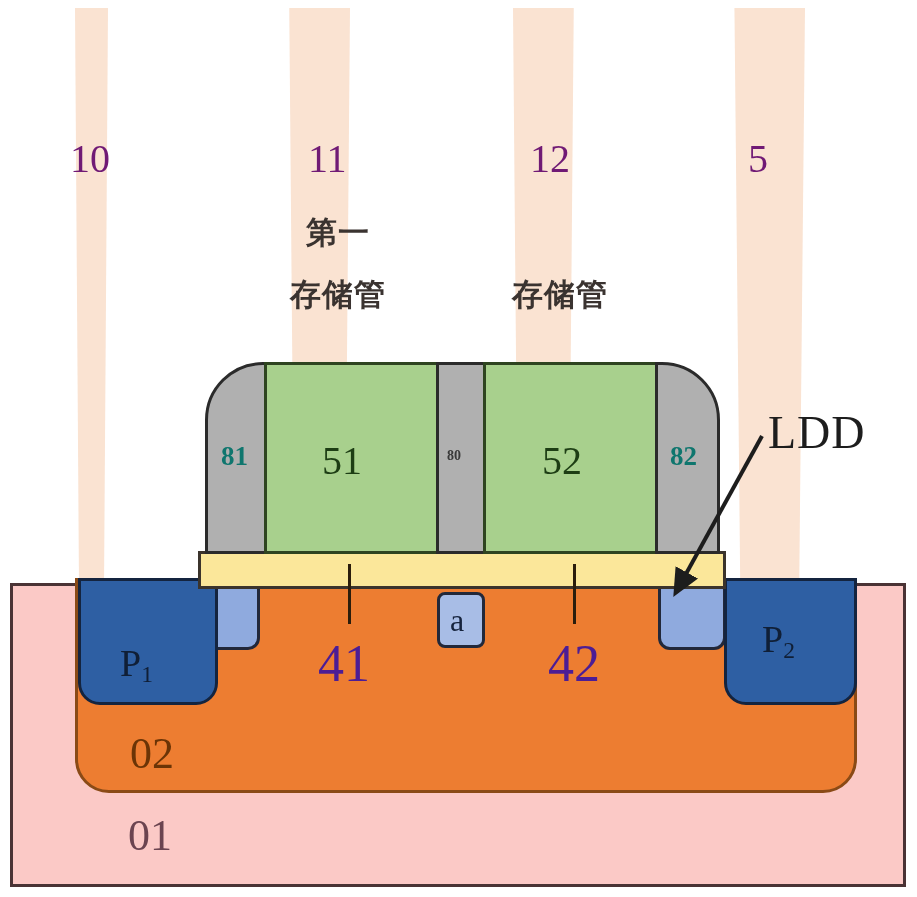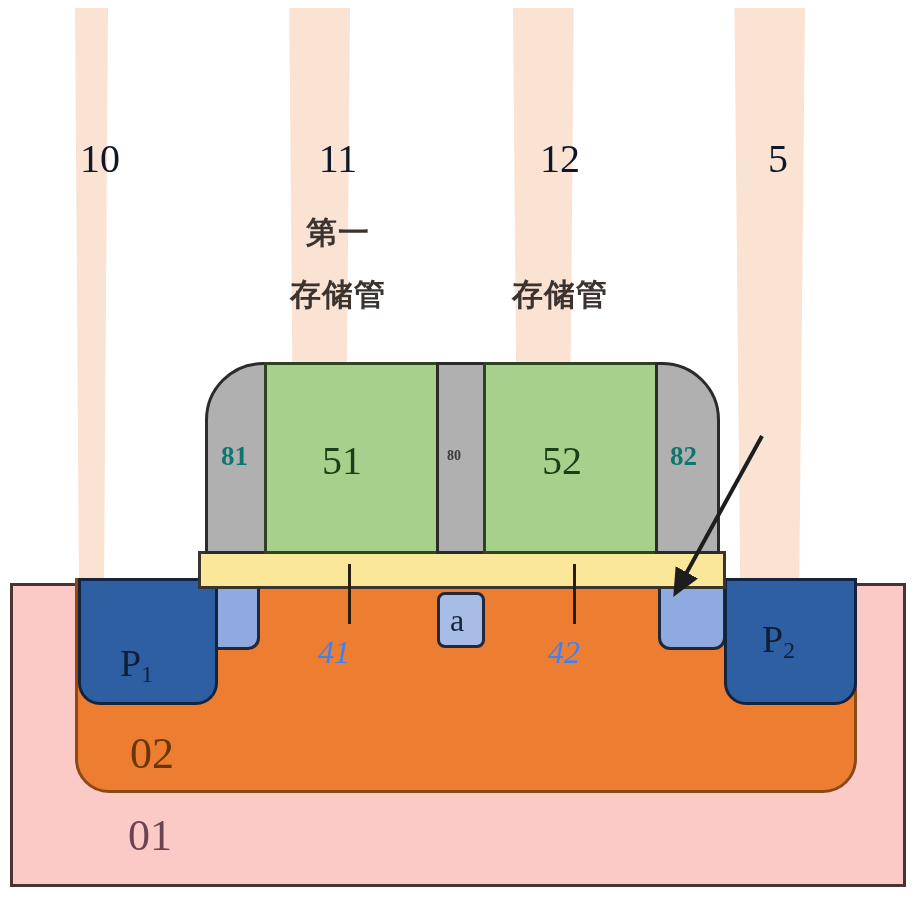--- a/index.html
+++ b/index.html
@@ -18,22 +18,21 @@
     overflow: hidden;
   }
   .col {
     position: absolute;
     background: #fae3d2;
   }
   .col-label {
     position: absolute;
     font-family: "Liberation Serif", serif;
     font-size: 40px;
-    color: #0f172a;
-    text-align: center;
+    color: #701a75;
     white-space: nowrap;
   }
   .col-cn {
     position: absolute;
     font-family: "DejaVu Sans", sans-serif;
     font-size: 31px;
     font-weight: bold;
     color: #3a3330;
     text-align: center;
     white-space: nowrap;
@@ -119,23 +118,22 @@
     font-size: 38px;
     color: #101f36;
   }
   .lbl-pwell sub {
     font-size: 0.62em;
     vertical-align: baseline;
     position: relative;
     top: 6px;
   }
   .lbl-orange {
-    font-size: 32px;
-    color: #3b82f6;
-    font-style: italic;
+    font-size: 52px;
+    color: #4c1d95;
   }
   .lbl-well {
     font-size: 44px;
     color: #6b3406;
   }
   .lbl-sub {
     font-size: 44px;
     color: #6b4450;
   }
   .lbl-a {
@@ -222,20 +220,21 @@
 
   <div class="spacer spacer-r" style="left:655px; top:362px; width:65px; height:192px;"></div>
   <div class="lbl lbl-gray" style="left:670px; top:441px;">82</div>
 
   <div class="leader" style="left:348px; top:564px; height:60px;"></div>
   <div class="lbl lbl-orange" style="left:318px; top:634px;">41</div>
 
   <div class="leader" style="left:573px; top:564px; height:60px;"></div>
   <div class="lbl lbl-orange" style="left:548px; top:634px;">42</div>
 
+  <div class="lbl lbl-ldd" style="left:768px; top:406px;">LDD</div>
 
   <svg class="overlay" viewBox="0 0 917 897">
     <defs>
       <marker id="arrowhead" markerWidth="7" markerHeight="7" refX="5.6" refY="3.2" orient="auto">
         <polygon points="0 0, 7 3.2, 0 6.4" fill="#1d1d1d"></polygon>
       </marker>
     </defs>
     <line x1="762" y1="436" x2="676" y2="592" stroke="#1d1d1d" stroke-width="4" marker-end="url(#arrowhead)"></line>
   </svg>
 

